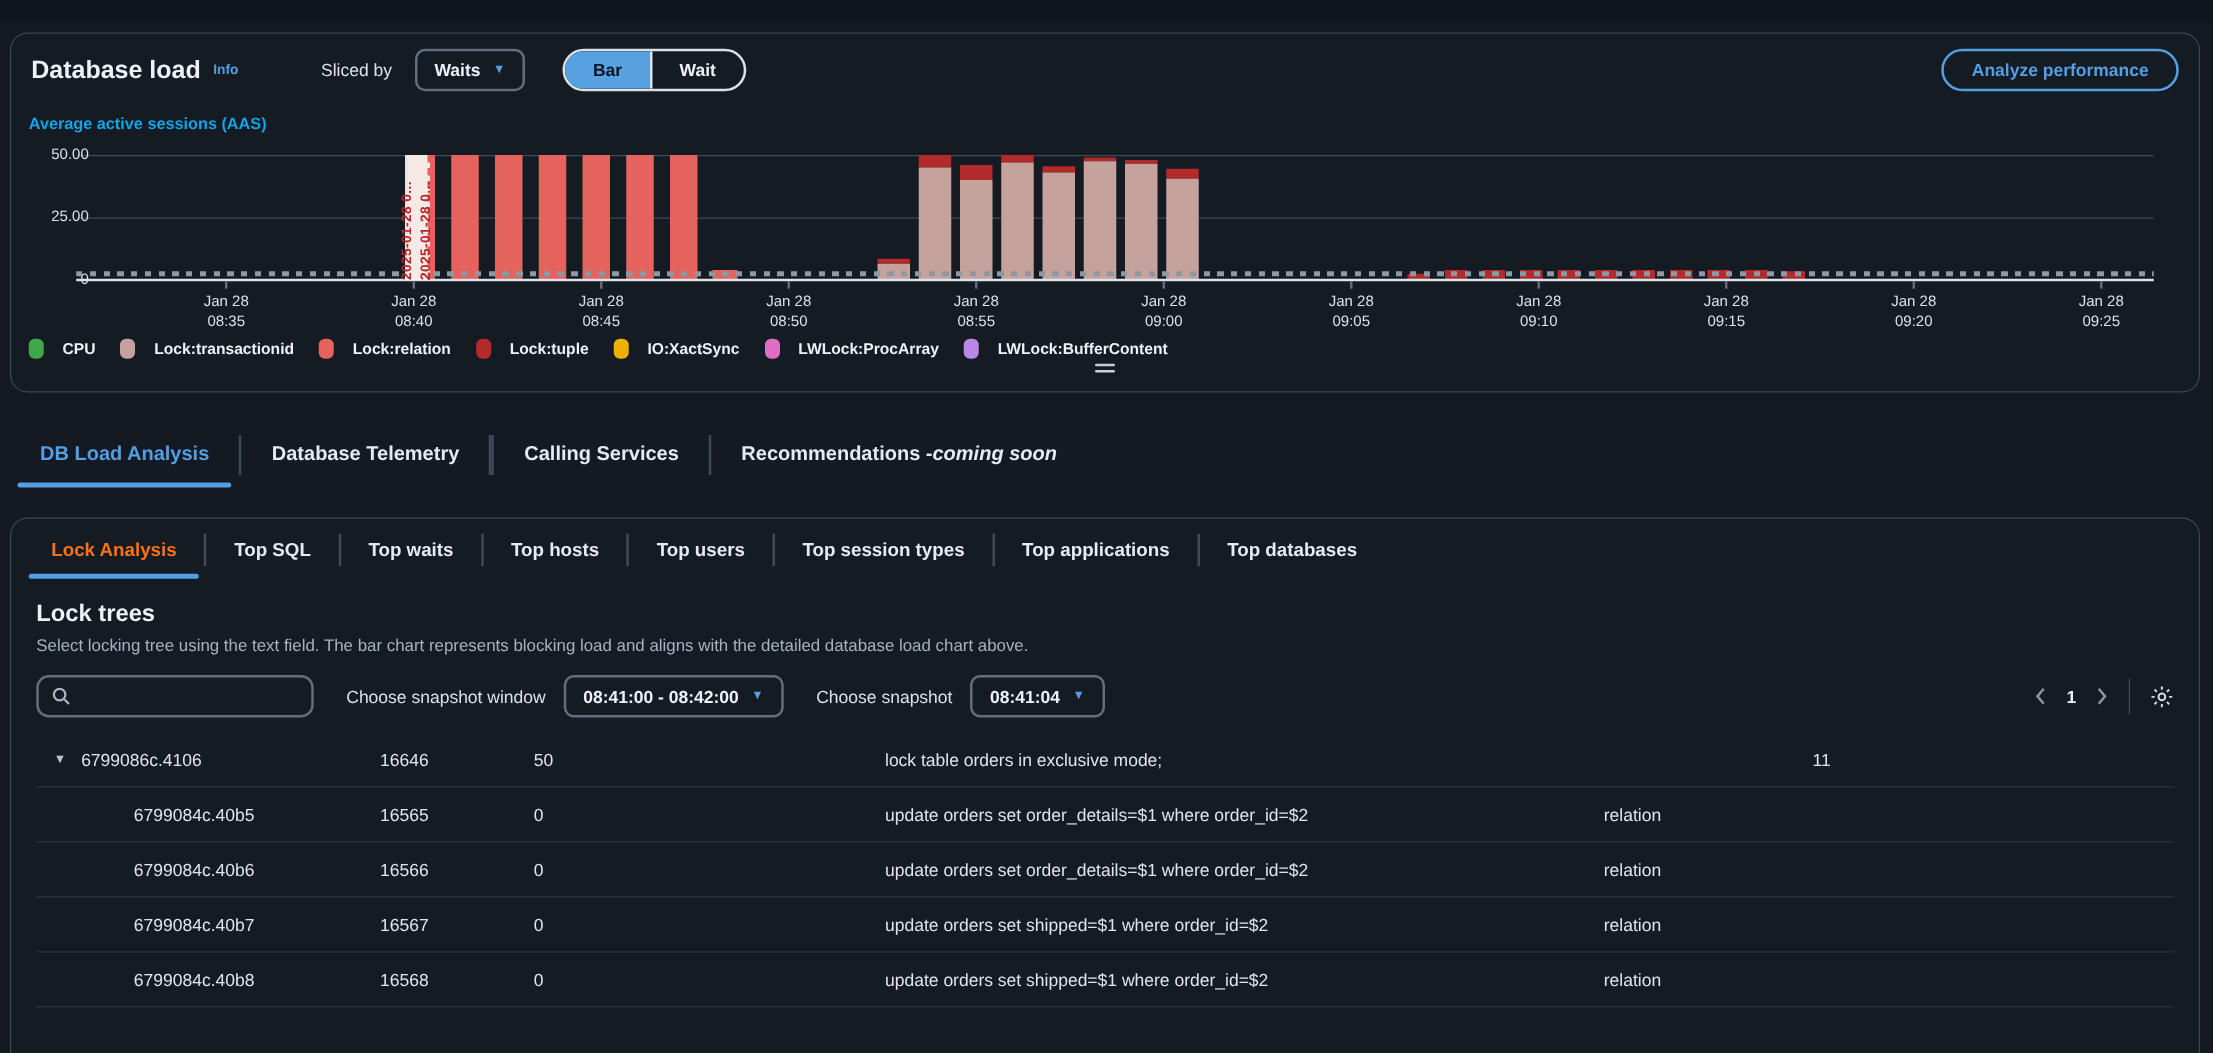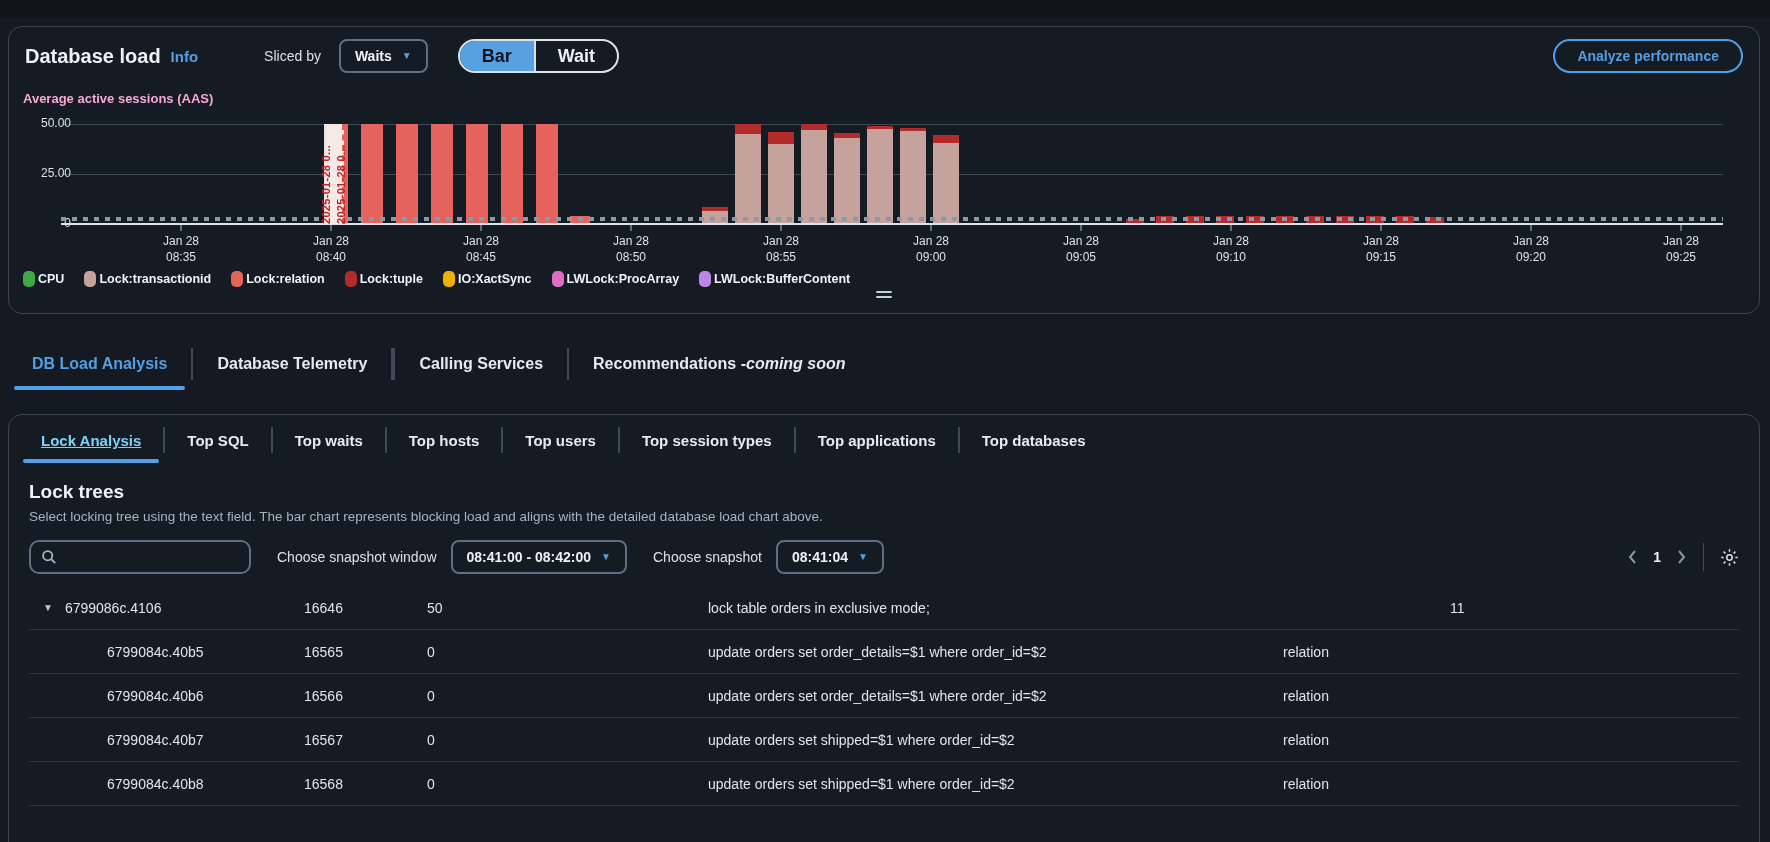--- a/index.html
+++ b/index.html
@@ -5,68 +5,68 @@
   * { box-sizing: border-box; }
   body { margin:0; background:#10151c; }
   .page{position:relative;width:1770px;height:842px;background:#141922;overflow:hidden;
         font-family:"Liberation Sans",sans-serif;color:#d7dde5;margin-top:18px;}
 
   
   .chart-card{position:absolute;left:8px;top:8px;width:1752px;height:288px;background:#151b23;
               border:1px solid #3b4654;border-radius:14px;}
   .chart-header{position:absolute;left:16px;right:16px;top:12px;display:flex;align-items:center;z-index:6;}
   .chart-title{font-size:20px;font-weight:800;color:#eef2f7;}
-  .info-link{margin-left:10px;font-size:15px;font-weight:700;color:#539fe5;cursor:pointer;}
+  .info-link{margin-left:10px;font-size:11px;font-weight:700;color:#539fe5;cursor:pointer;}
   .sliced-label{margin-left:66px;font-size:14px;color:#dbe1e9;}
   .dropdown{height:34px;border:2px solid #626e80;border-radius:8px;display:flex;align-items:center;
             padding:0 14px;gap:10px;font-size:14px;font-weight:600;color:#eef2f7;cursor:pointer;background:transparent;}
   .slice-dd{margin-left:18px;}
   .caret{color:#539fe5;font-size:10px;line-height:1;}
   .toggle{margin-left:30px;display:flex;border:2px solid #dbe1e9;border-radius:18px;overflow:hidden;height:34px;}
-  .tseg{display:flex;align-items:center;padding:0 22px;font-size:18px;font-weight:700;cursor:pointer;}
+  .tseg{display:flex;align-items:center;padding:0 22px;font-size:14px;font-weight:700;cursor:pointer;}
   .tseg.active{background:#57a1e1;color:#0c1521;}
   .tseg.inactive{color:#eef2f7;border-left:2px solid #dbe1e9;}
   .analyze-btn{margin-left:auto;border:2px solid #539fe5;color:#539fe5;border-radius:18px;
                padding:7px 22px;font-size:14px;font-weight:700;background:transparent;cursor:pointer;}
-  .aas-label{position:absolute;left:14px;top:64px;font-size:13px;font-weight:600;color:#f9a8d4;}
+  .aas-label{position:absolute;left:14px;top:64px;font-size:13px;font-weight:600;color:#0ea5e9;}
   .gridline{position:absolute;left:52px;width:1662px;height:1px;background:#3e4856;z-index:0;}
   .baseline{position:absolute;left:52px;width:1662px;top:196px;height:2px;background:#dde3ea;z-index:2;}
   .dashline{position:absolute;left:52px;width:1662px;top:190px;height:4px;z-index:3;
             background:repeating-linear-gradient(90deg,#8d97a6 0 5px,transparent 5px 11px);}
   .ytick{position:absolute;left:20px;width:42px;text-align:right;font-size:12px;color:#dbe1e9;}
   .xtickmark{position:absolute;width:2px;height:6px;top:198px;background:#5f6b7a;z-index:3;}
   .xtick{position:absolute;width:90px;text-align:center;font-size:12px;color:#dbe1e9;line-height:16px;top:206px;}
   .bar{position:absolute;display:flex;flex-direction:column;z-index:1;cursor:pointer;}
   .seg{width:100%;}
   .sel-overlay{position:absolute;top:97px;height:100px;background:rgba(247,243,241,0.93);
                border-right:2px dashed #e0635e;z-index:4;display:flex;justify-content:center;gap:3px;padding-top:2px;}
   .sel-label{writing-mode:vertical-rl;transform:rotate(180deg);font-size:11px;font-weight:700;
              color:#b8262c;letter-spacing:0.3px;white-space:nowrap;}
   .legend{position:absolute;left:14px;top:244px;display:flex;gap:20px;align-items:center;z-index:5;}
-  .litem{display:flex;align-items:center;gap:3px;font-size:12.5px;font-weight:700;color:#eef2f7;justify-content:flex-end;}
+  .litem{display:flex;align-items:center;gap:15px;font-size:12.5px;font-weight:700;color:#eef2f7;justify-content:flex-end;}
   .lswatch{width:12px;height:16px;border-radius:5px;flex:0 0 auto;}
   .handle{position:absolute;left:50%;top:261px;transform:translateX(-50%);width:16px;cursor:row-resize;z-index:6;}
   .handle div{height:2px;background:#c6cedb;margin:3px 0;border-radius:1px;}
 
   
   .main-tabs{position:absolute;left:8px;top:296px;width:1752px;height:100px;display:flex;align-items:center;}
   .mtab{position:relative;height:100%;display:flex;align-items:center;padding:0 24px;
         font-size:16px;font-weight:700;color:#e6ebf2;cursor:pointer;white-space:nowrap;}
   .mtab em{font-style:italic;}
   .mtab.active{color:#539fe5;}
   .mtab.active::after{content:"";position:absolute;left:6px;right:6px;bottom:24px;height:4px;
         border-radius:2px;background:#539fe5;}
   .mtab-div{width:2px;height:32px;background:#3f4a58;}
 
   
   .bottom-card{position:absolute;left:8px;top:396px;width:1752px;height:470px;background:#151b23;
                border:1px solid #3b4654;border-radius:14px;padding:0 20px;}
   .sub-tabs{display:flex;align-items:flex-end;padding-top:12px;height:50px;margin-left:-10px;}
   .stab{position:relative;padding:0 22px 16px;font-size:15px;font-weight:700;color:#e6ebf2;cursor:pointer;white-space:nowrap;}
-  .stab.active{color:#7dd3fc;text-decoration:underline;}
+  .stab.active{color:#f97316;}
   .stab.active::after{content:"";position:absolute;left:4px;right:4px;bottom:2px;height:4px;
         border-radius:2px;background:#539fe5;}
   .stab-div{width:2px;height:26px;background:#3f4a58;margin-bottom:12px;}
   .lock-title{margin:16px 0 0;font-size:19px;font-weight:800;color:#eef2f7;}
   .lock-desc{margin:6px 0 0;font-size:13.5px;color:#a6b2c2;}
   .controls{display:flex;align-items:center;margin-top:16px;gap:14px;}
   .search-box{width:222px;height:34px;border:2px solid #626e80;border-radius:10px;display:flex;
               align-items:center;padding:0 10px;gap:8px;}
   .search-box input{flex:1;min-width:0;background:transparent;border:none;outline:none;color:#e2e8f0;font-size:14px;}
   .ctrl-label{font-size:14px;color:#dbe1e9;margin-left:12px;}

